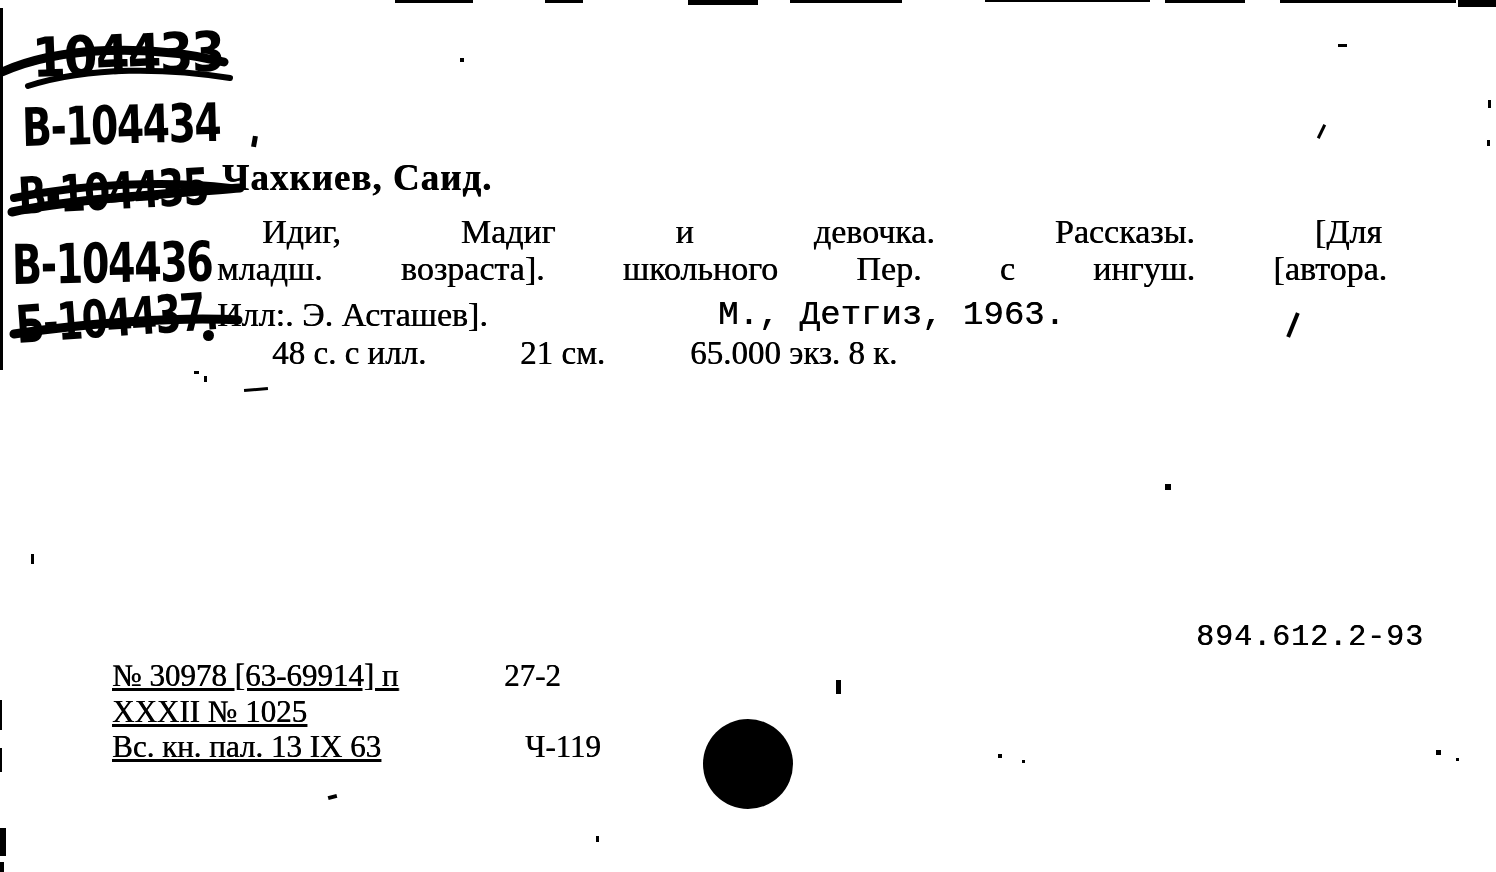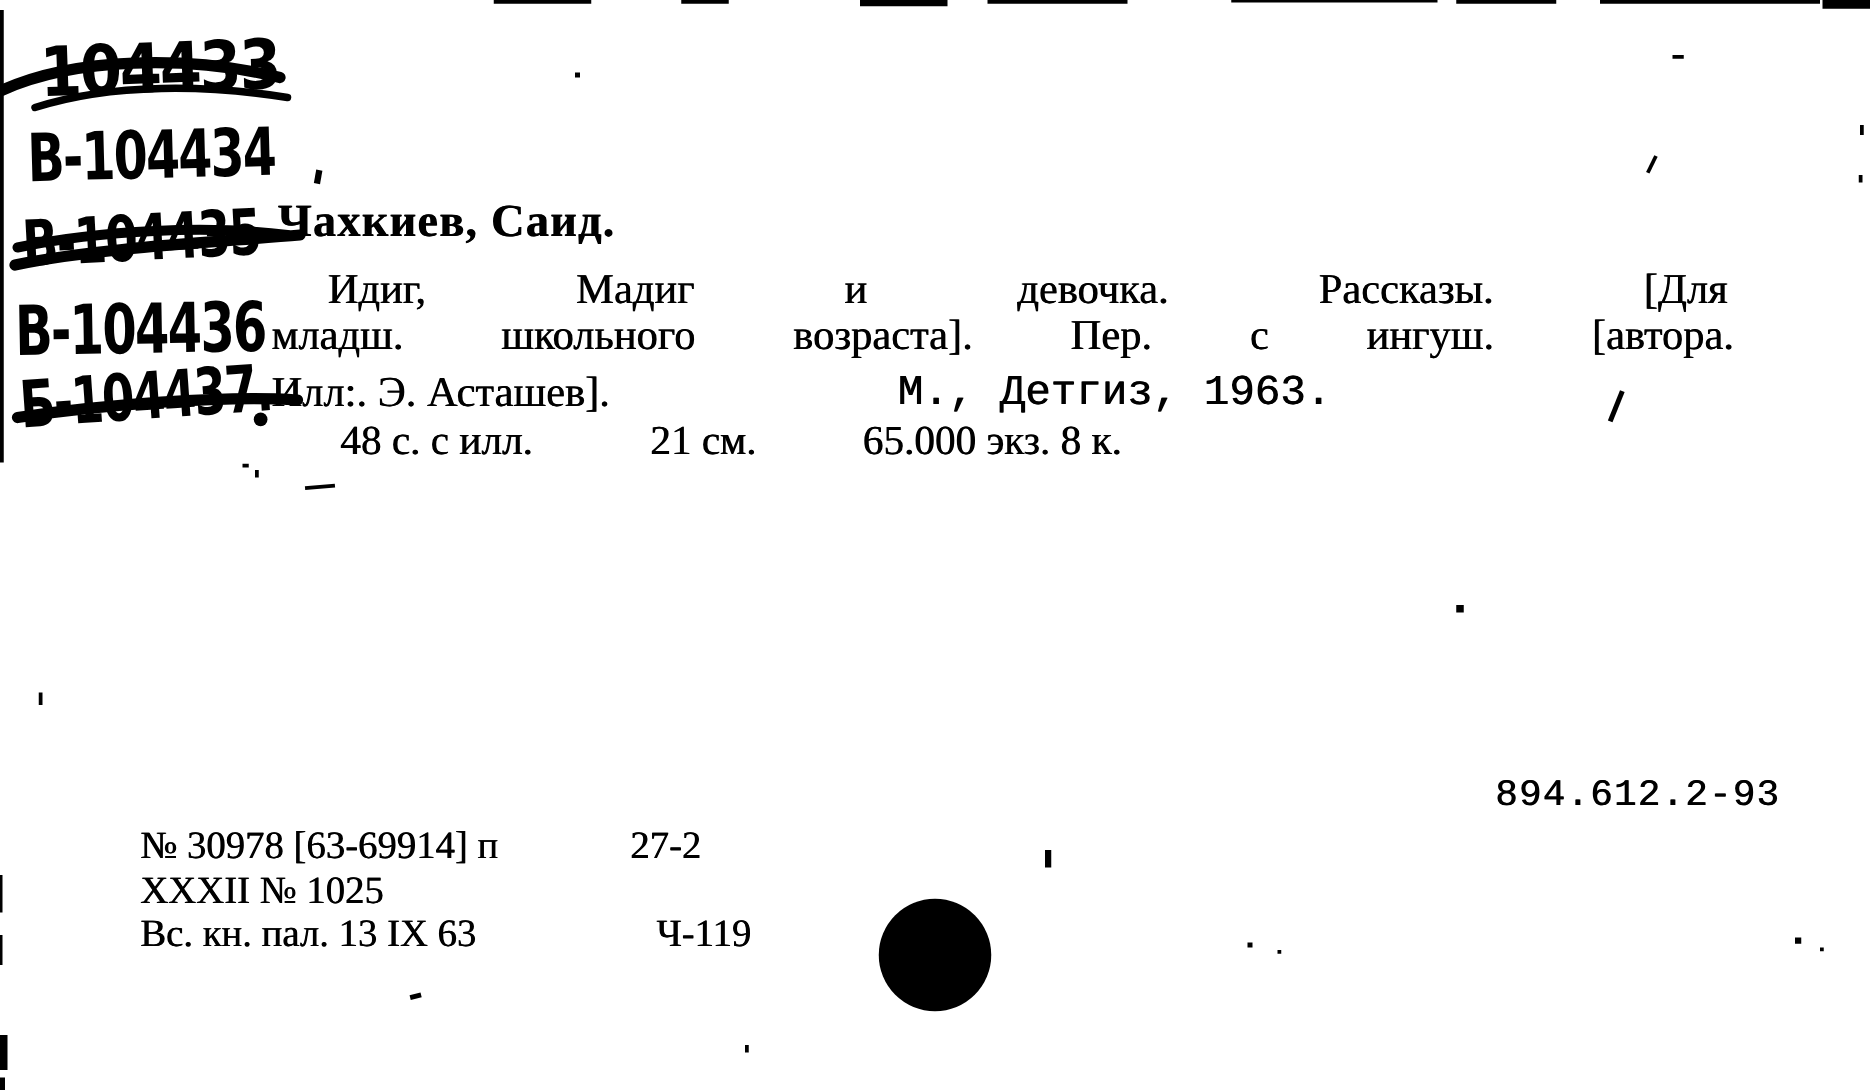--- a/index.html
+++ b/index.html
@@ -39,21 +39,21 @@
   .tl2 { left:217px; top:250px; width:1170px; }
   .line-justify { display:flex; justify-content:space-between; white-space:nowrap; }
   .tl3 { left:217px; top:296px; width:900px; }
   .tl3 .seg-b { position:absolute; left:501px; top:0;font-family:Liberation Mono, monospace; }
   .collation { left:272px; top:335px; width:700px; font-size:33px; }
   .collation span { position:absolute; top:0;text-align:center; }
   .col-a { left:0; }
   .col-b { left:248px; }
   .col-c { left:418px; }
   .udc { left:1196px; top:620px; font-size:30px; letter-spacing:1px;font-family:Liberation Mono, monospace; }
-  .reg { font-size:31px; }
+  .reg { font-size:31px;text-decoration:underline; }
   .reg1 { left:112px; top:658px; width:520px; }
   .reg1 .seg-b { position:absolute; left:392px; top:0; }
   .reg2 { left:112px; top:694px; }
   .reg3 { left:112px; top:729px; width:560px; }
   .reg3 .seg-b { position:absolute; left:413px; top:0; }
   
   .hole {
     position:absolute;
     left:703px; top:719px;
     width:90px; height:90px;
@@ -106,22 +106,22 @@
   <div class="typed tl1 line-justify">
       <span>Идиг,</span>
       <span>Мадиг</span>
       <span>и</span>
       <span>девочка.</span>
       <span>Рассказы.</span>
       <span>[Для</span>
     </div>
   <div class="typed tl2 line-justify">
       <span>младш.</span>
+      <span>возраста].</span>
       <span>школьного</span>
-      <span>возраста].</span>
       <span>Пер.</span>
       <span>с</span>
       <span>ингуш.</span>
       <span>[автора.</span>
     </div>
 
   <div class="typed tl3">
     <span class="seg-a">Илл:. Э. Асташев].</span>
     <span class="seg-b">М., Детгиз, 1963.</span>
   </div>

